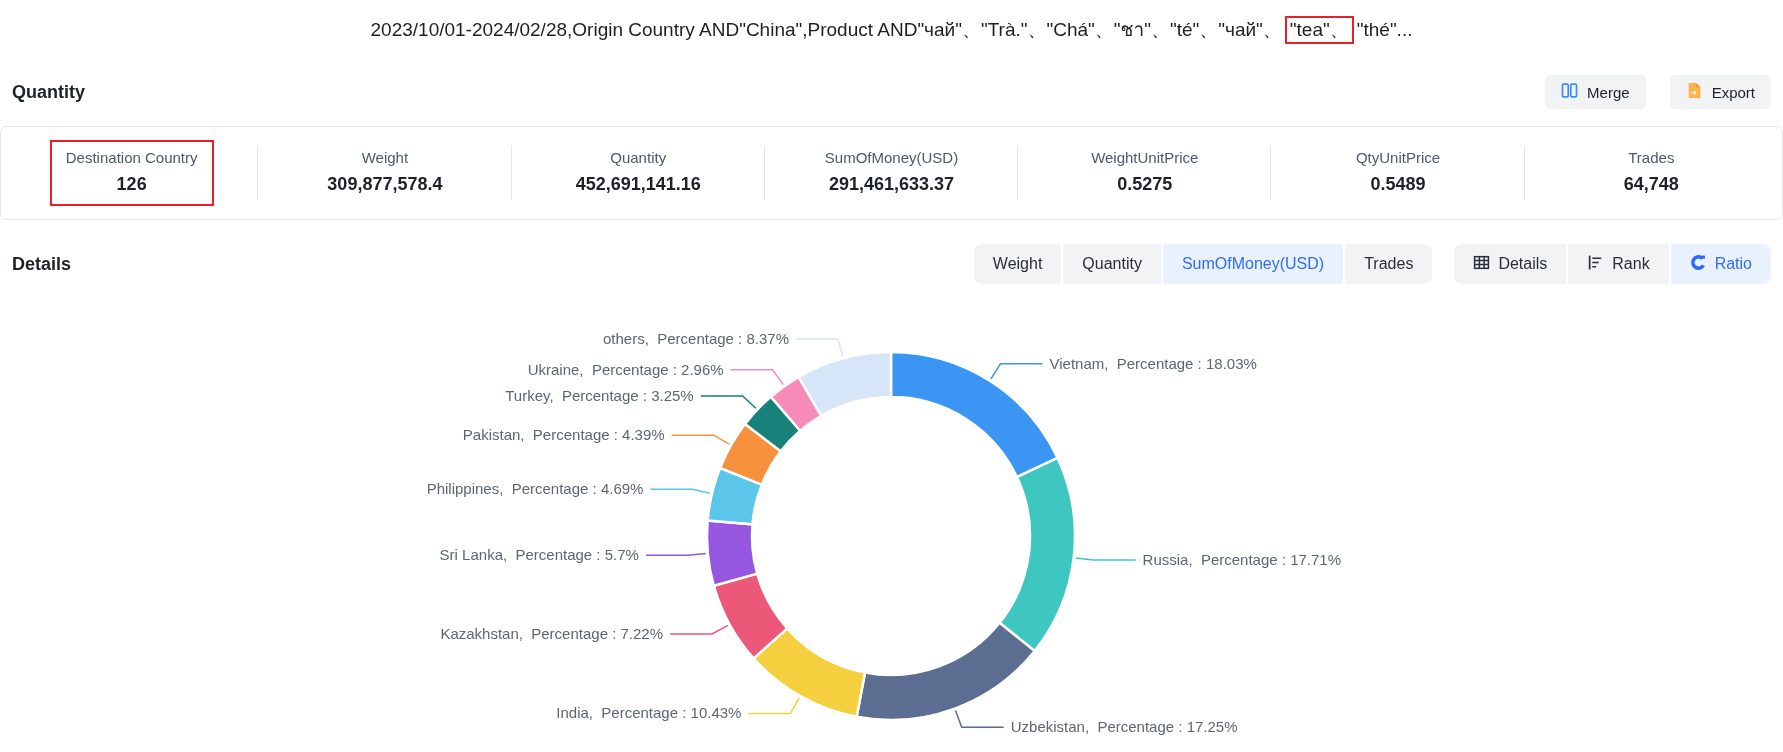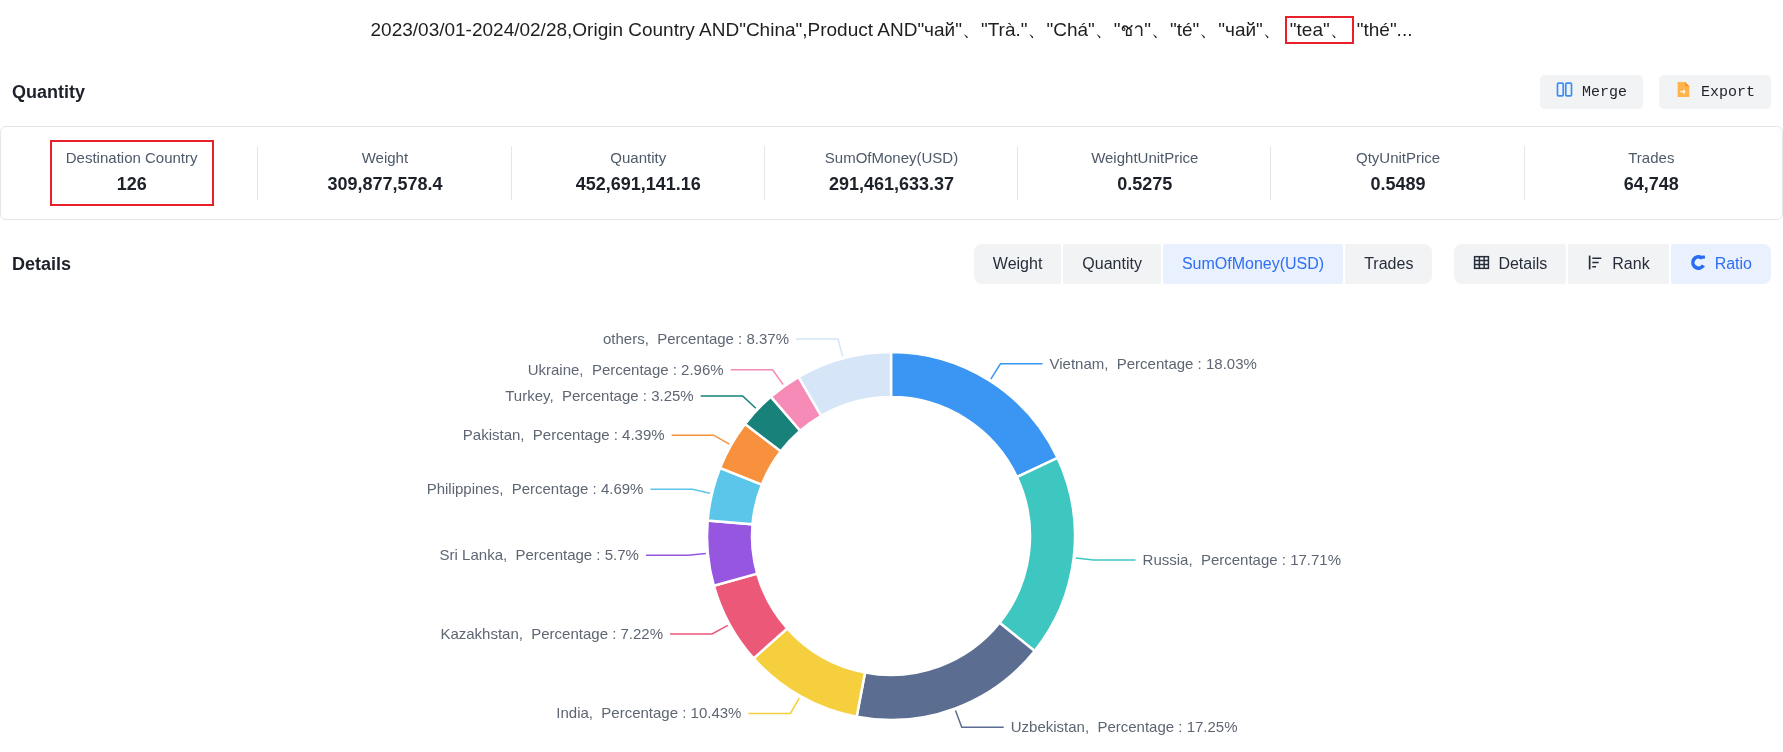--- a/index.html
+++ b/index.html
@@ -9,28 +9,28 @@
 
   
   .title-bar { height:58px; display:flex; align-items:center; justify-content:center;
                font-size:19px; color:#1f1f1f; }
   .red-box { display:inline-block; border:2px solid #e62129; padding:0 3px; margin:0 3px; line-height:1.3; }
 
   
   .section-head { margin:16px 12px 0; display:flex; align-items:center; justify-content:space-between; height:36px; }
   .section-head h2 { margin:0; font-size:18px; font-weight:700; color:#1d2129; }
 
-  .top-actions { display:flex; gap:16px;font-family:Liberation Mono, monospace; }
+  .top-actions { display:flex; gap:24px; }
   .action-btn { display:flex; align-items:center; gap:9px; height:34px; padding:0 16px;
                 background:#f2f3f5; border:none; border-radius:5px; font-size:15px; color:#1d2129;
                 font-family:inherit; cursor:pointer; }
 
   
   .stats-card { margin:16px 0 0; border:1px solid #e5e6eb; border-radius:6px;
-                display:flex; align-items:stretch; padding:13px 4px; background:#fff;justify-content:center; }
+                display:flex; align-items:stretch; padding:13px 4px; background:#fff; }
   .stat { flex:1; display:flex; align-items:center; justify-content:center; position:relative; }
   .stat:not(:last-child)::after { content:''; position:absolute; right:0; top:6px; bottom:6px;
                 width:1px; background:#e5e6eb; }
   .stat-box { display:flex; flex-direction:column; align-items:center; gap:8px;
               padding:7px 14px 9px; border:2px solid transparent; }
   .stat-box.highlight { border-color:#e62129; }
   .stat-label { font-size:15px; color:#4e5969; }
   .stat-value { font-size:18px; font-weight:700; color:#1d2129; }
 
   
@@ -48,21 +48,21 @@
   .chart-wrap { position:relative; height:452px; margin-top:4px; }
   .chart-wrap svg.main { display:block; }
   .pie-label { font-size:15px; fill:#5e6673; }
 </style>
 </head>
 <body>
 
 <div class="page">
 
   <div class="title-bar">
-    <div><span>2023/03/01-2024/02/28,Origin Country AND"China",Product AND"чай"、"Trà."、"Chá"、"ชา"、"té"、"чай"、</span><span class="red-box">"tea"、</span><span>"thé"...</span></div>
+    <div><span>2023/10/01-2024/02/28,Origin Country AND"China",Product AND"чай"、"Trà."、"Chá"、"ชา"、"té"、"чай"、</span><span class="red-box">"tea"、</span><span>"thé"...</span></div>
   </div>
 
   <div class="section-head">
     <h2>Quantity</h2>
     <div class="top-actions">
       <button class="action-btn">
         <span>
           <svg width="17" height="17" viewBox="0 0 16 16">
               <g fill="none" stroke="#3d8df6" stroke-width="1.6">
                 <rect x="1.4" y="2" width="5.4" height="12" rx="1"></rect>

